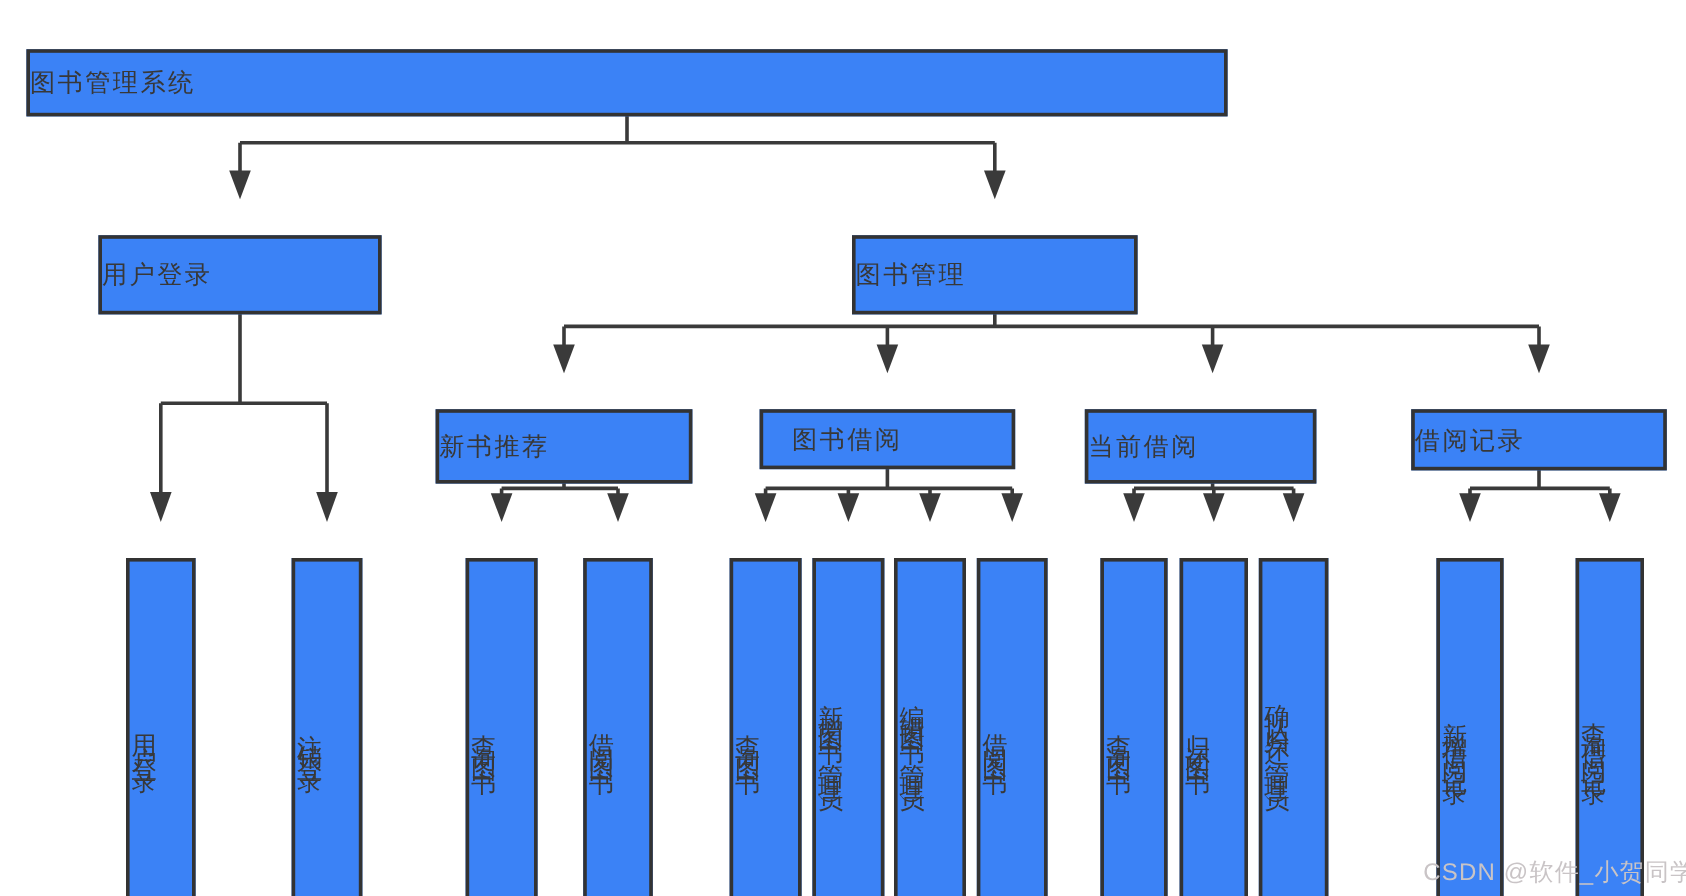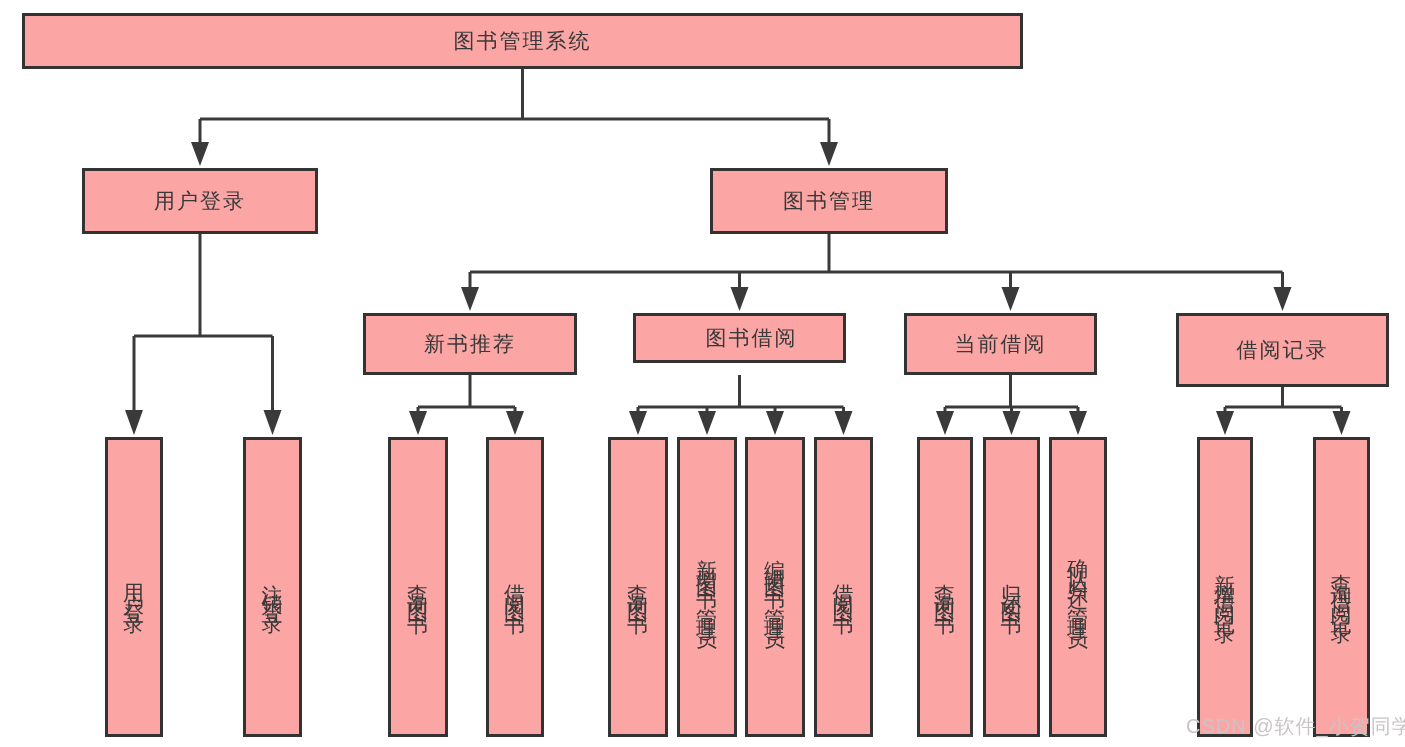--- a/index.html
+++ b/index.html
@@ -22,25 +22,25 @@
     fill: none;
   }
   .connectors polygon {
     fill: #3a3a3a;
     stroke: none;
   }
   .box {
     position: absolute;
     box-sizing: border-box;
     border: 3px solid #333333;
-    background: #fca5a5;
+    background: #3b82f6;
     display: flex;
     align-items: center;
-    justify-content: center;
     color: #383838;
+    margin-top: 28px;
   }
   .h-label {
     font-size: 21px;
     letter-spacing: 2px;
     white-space: nowrap;
   }
   .leaf .v-label {
     writing-mode: vertical-rl;
     font-size: 21px;
     letter-spacing: 10px;
@@ -125,21 +125,21 @@
 
   <div class="box" style="left:363px; top:313px; width:214px; height:62px;">
     <span class="h-label">新书推荐</span>
   </div>
   <div class="box" style="left:633px; top:313px; width:213px; height:50px;padding-left:24px;">
     <span class="h-label">图书借阅</span>
   </div>
   <div class="box" style="left:904px; top:313px; width:193px; height:62px;">
     <span class="h-label">当前借阅</span>
   </div>
-  <div class="box" style="left:1176px; top:313px; width:213px; height:74px;">
+  <div class="box" style="left:1176px; top:313px; width:213px; height:51px;">
     <span class="h-label">借阅记录</span>
   </div>
 
   <div class="box leaf" style="left:105px; top:437px; width:58px; height:300px;">
     <span class="v-label">用户登录</span>
   </div>
   <div class="box leaf" style="left:243px; top:437px; width:59px; height:300px;">
     <span class="v-label">注销登录</span>
   </div>
 

